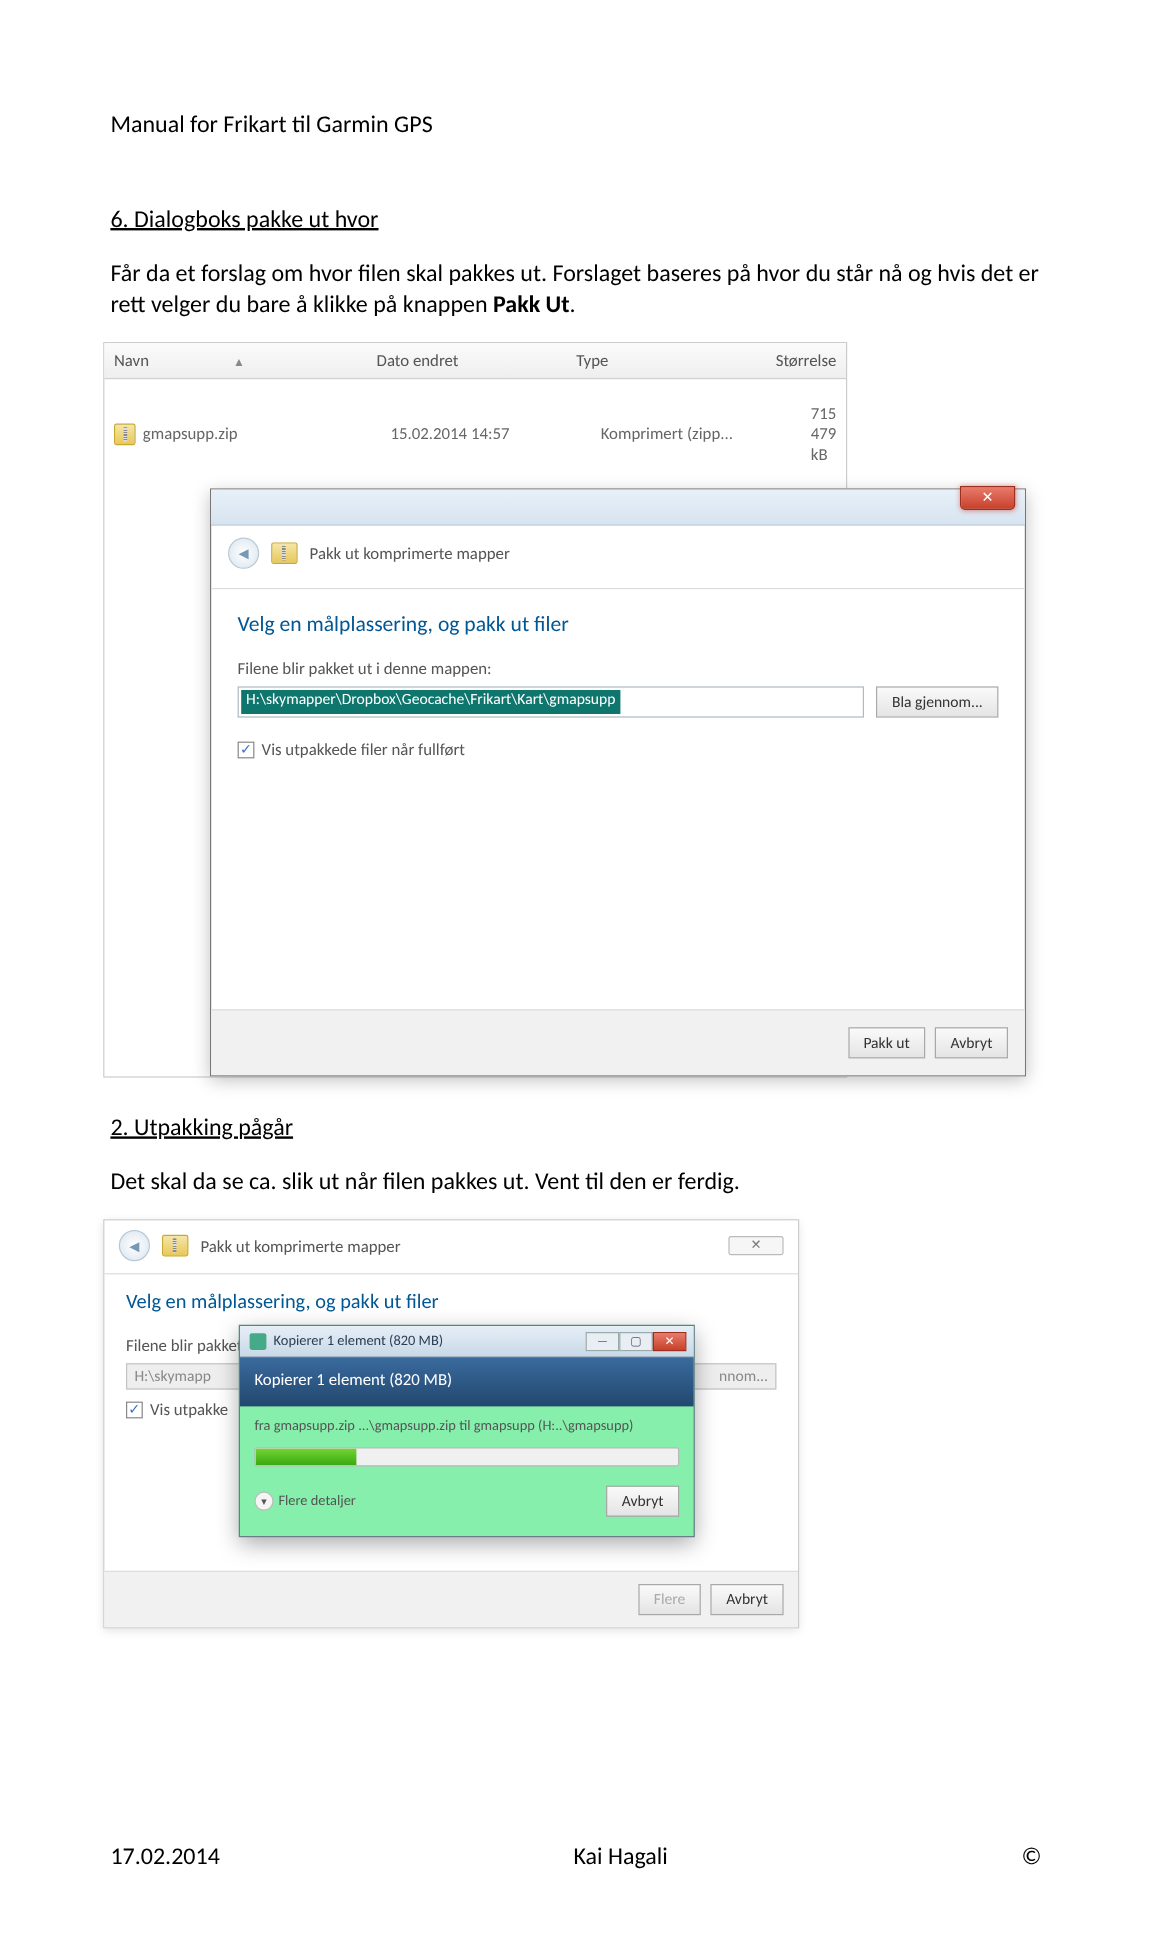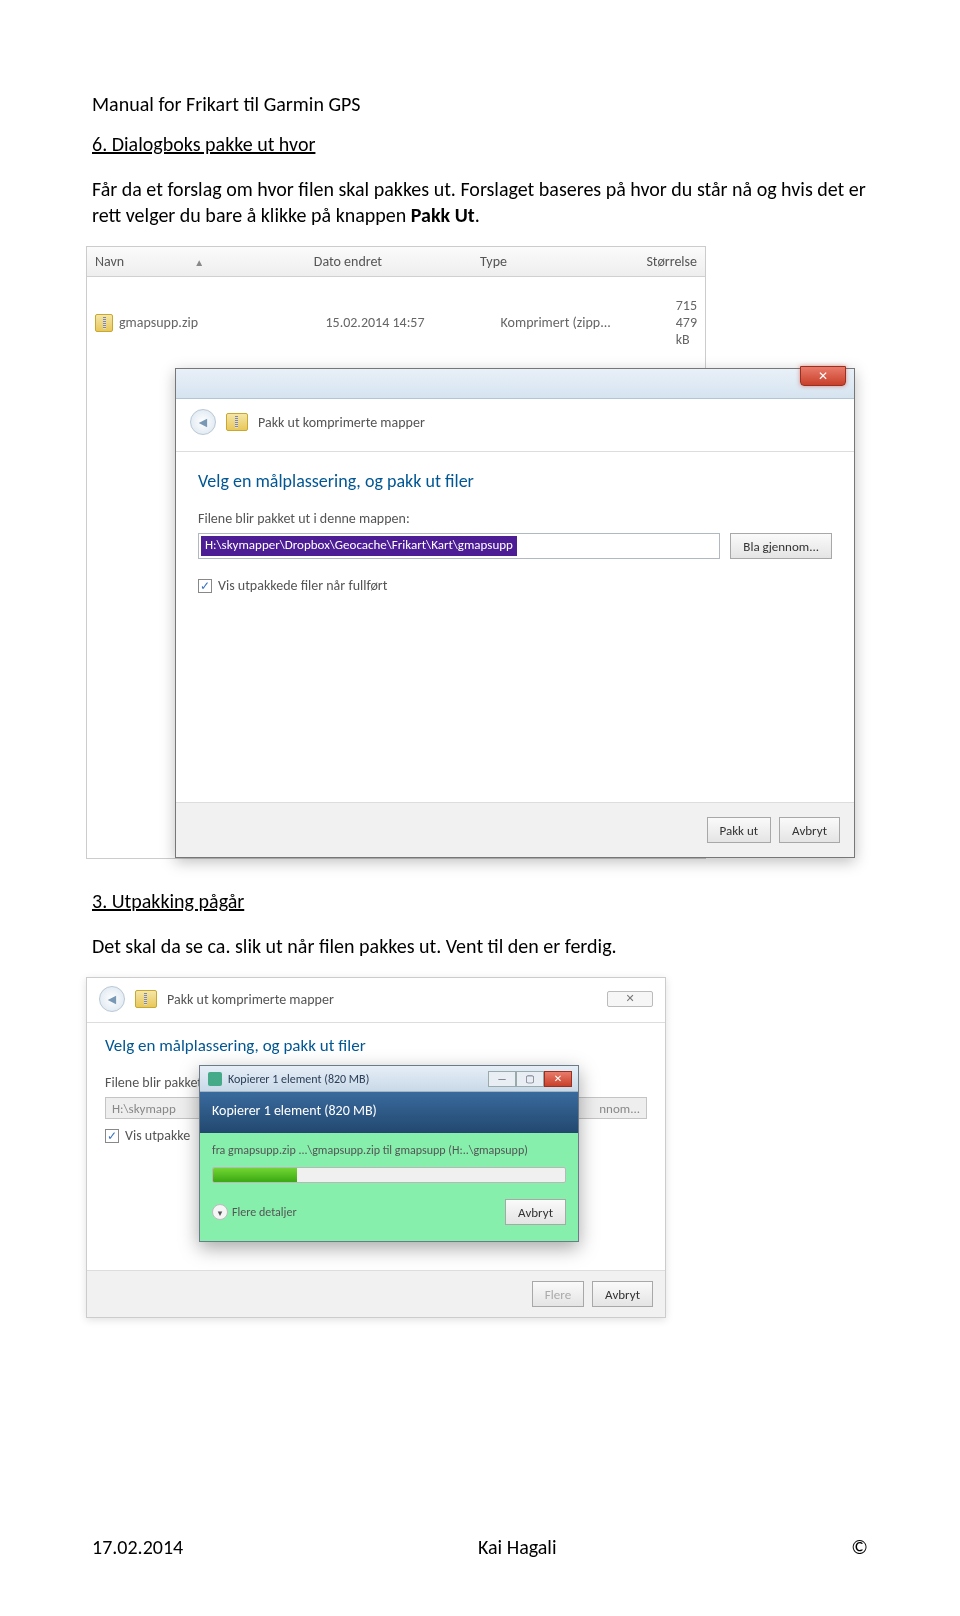--- a/index.html
+++ b/index.html
@@ -1,18 +1,18 @@
 <!DOCTYPE html>
 <html><head>
 <meta charset="utf-8">
 <style>
 *{box-sizing:border-box;margin:0;padding:0}
 body{width:960px;height:1616px;background:#fff;font-family:Calibri,Arial,sans-serif;color:#000;position:relative}
 .page{padding:92px 92px 0 92px}
-.doc-title{font-size:20px;font-weight:400;margin-bottom:16px}
+.doc-title{font-size:20px;font-weight:400;margin-bottom:55px}
 .section-head{font-size:20px;text-decoration:underline;margin-bottom:20px;padding-left:20px;text-indent:-20px}
 .body-text{font-size:20px;line-height:1.3;margin-bottom:18px}
 .bold{font-weight:700}
 .shot1{width:620px;margin:8px 0 30px -6px;border:1px solid #ccc;background:#fff}
 .list-header{display:flex;background:linear-gradient(#fbfbfb,#eee);border-bottom:1px solid #d0d0d0;font-size:14px;color:#555;padding:6px 8px}
 .lh-col1{width:250px}.lh-col2{width:190px}.lh-col3{width:190px}.lh-col4{flex:1}
 .sort-tri{font-size:10px;color:#888;margin-left:70px}
 .file-row{display:flex;align-items:center;padding:20px 8px 20px 8px;font-size:14px;color:#666}
 .fr-col1{width:250px;display:flex;align-items:center;gap:6px}
 .zip-icon{width:18px;height:18px;background:linear-gradient(#f5e6a8,#e8c85a);border:1px solid #c8a830;border-radius:2px;position:relative}
@@ -24,21 +24,21 @@
 .dlg-head{display:flex;align-items:center;gap:10px;padding:10px 14px 16px 14px;border-bottom:1px solid #ddd}
 .back-circle{width:26px;height:26px;border-radius:50%;background:radial-gradient(#fff,#d8e4ee);border:1px solid #b8c8d6;display:flex;align-items:center;justify-content:center;color:#7998b5;font-size:14px}
 .folder-icon{width:22px;height:18px;background:linear-gradient(#f5e6a8,#e8c85a);border:1px solid #c8a830;border-radius:2px;position:relative}
 .folder-icon:before{content:"";position:absolute;left:8px;top:2px;width:3px;height:12px;background:repeating-linear-gradient(#888 0 1px,#ddd 1px 2px)}
 .dlg-title{font-size:14px;color:#555}
 .dlg-body{padding:18px 22px 8px 22px}
 .dlg-instr{font-size:18px;color:#015793;margin-bottom:18px}
 .dlg-label{font-size:14px;color:#555;margin-bottom:6px}
 .path-row{display:flex;gap:10px;align-items:center;margin-bottom:18px}
 .path-input{flex:1;height:26px;border:1px solid #b0b8c0;background:#fff;position:relative}
-.path-sel{position:absolute;left:2px;top:2px;height:20px;padding:1px 4px;background:#4c1d95;color:#fff;font-size:13px}
+.path-sel{position:absolute;left:2px;top:2px;height:20px;padding:1px 4px;background:#0f766e;color:#fff;font-size:13px}
 .btn{height:26px;padding:0 12px;background:linear-gradient(#fafafa,#e4e4e4);border:1px solid #a8a8a8;border-radius:0;font-size:13px;color:#333;display:inline-flex;align-items:center}
 .chk-row{display:flex;align-items:center;gap:6px;font-size:14px;color:#555;margin-bottom:200px}
 .chk{width:14px;height:14px;border:1px solid #888;background:#fff;display:flex;align-items:center;justify-content:center;font-size:12px;color:#3a74c4}
 .dlg-foot{background:#f1f1f1;border-top:1px solid #ddd;padding:14px 14px;display:flex;justify-content:flex-end;gap:8px}
 .shot2{width:580px;margin:12px 0 0 -6px;border:1px solid #ccc;background:#fff;box-shadow:0 2px 8px rgba(0,0,0,.12)}
 .shot2 .dlg-head{padding:8px 12px 10px 12px}
 .mini-x{margin-left:auto;width:46px;height:16px;border:1px solid #bbb;border-radius:2px;text-align:center;font-size:11px;line-height:14px;color:#777;background:#f6f6f6}
 .body2{padding:12px 18px 6px 18px;position:relative}
 .gray-path{height:22px;border:1px solid #c4c4c4;background:#eee;color:#888;font-size:13px;padding:2px 6px;margin-bottom:8px;display:flex;align-items:center;justify-content:space-between}
 .copy-dlg{position:absolute;left:112px;top:42px;width:380px;border:1px solid #6b7b8a;background:#86efac;box-shadow:0 6px 18px rgba(0,0,0,.35);z-index:5}
@@ -110,21 +110,21 @@
           <span>Vis utpakkede filer når fullført</span>
         </div>
       </div>
       <div class="dlg-foot">
         <div class="btn">Pakk ut</div>
         <div class="btn">Avbryt</div>
       </div>
     </div>
   </div>
 
-  <div class="section-head">3.   Utpakking pågår</div>
+  <div class="section-head">2.   Utpakking pågår</div>
   <p class="body-text">Det skal da se ca. slik ut når filen pakkes ut. Vent til den er ferdig.</p>
 
   <div class="shot2">
     <div class="dlg-head">
       <div class="back-circle">◄</div>
       <div class="folder-icon"></div>
       <div class="dlg-title">Pakk ut komprimerte mapper</div>
       <div class="mini-x">✕</div>
     </div>
     <div class="body2">

